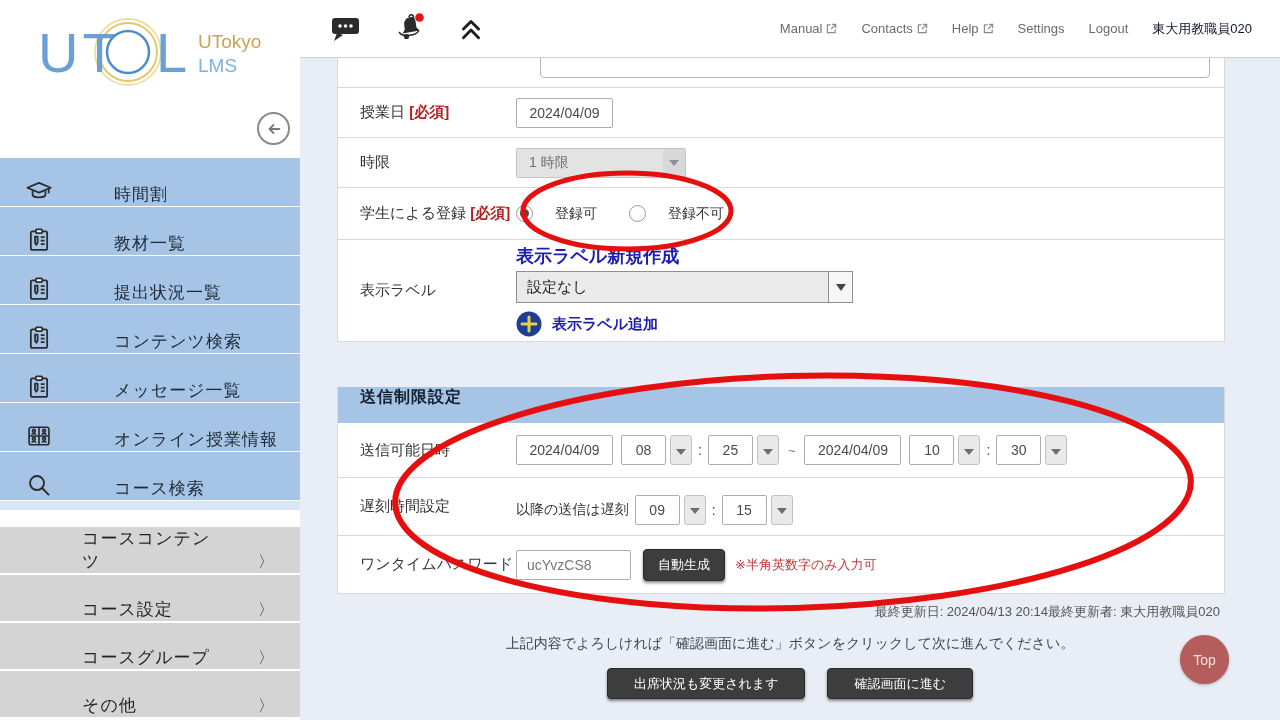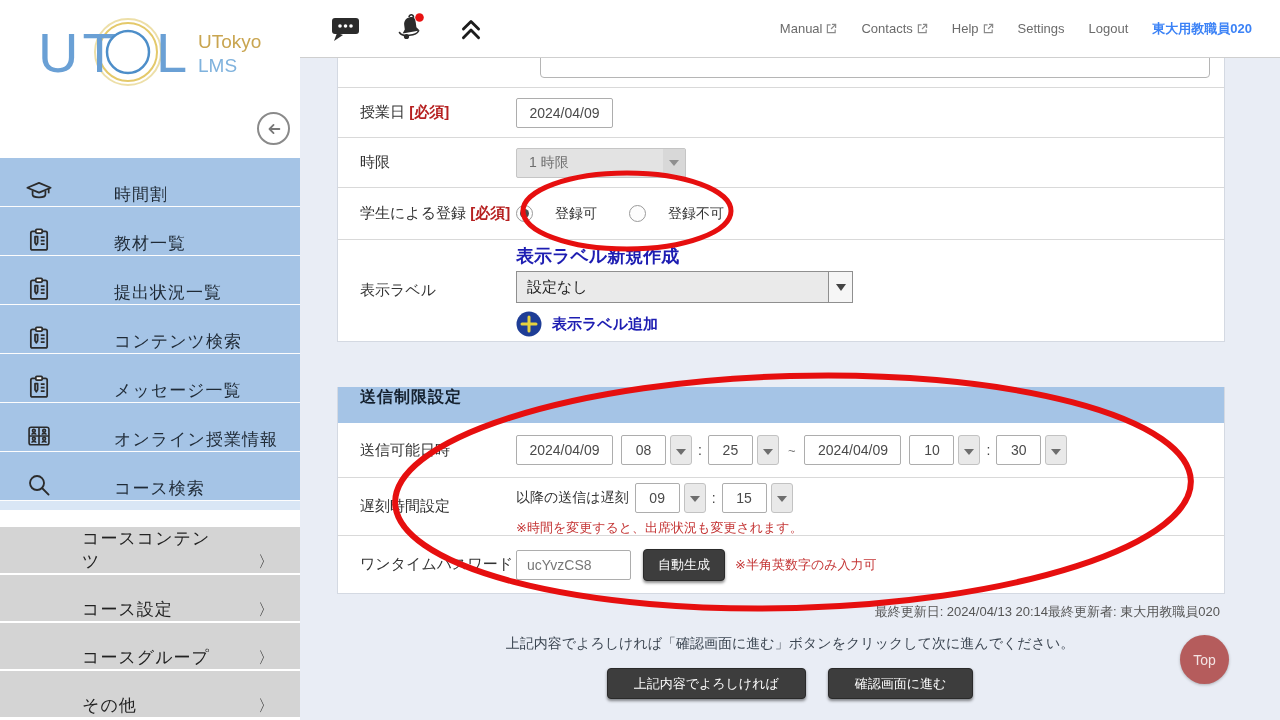--- a/index.html
+++ b/index.html
@@ -19,21 +19,21 @@
   .menu-item.gray { background:#d4d4d4; height:48px; border-bottom:2px solid #fff; }
   .menu-item.gray .mi-label { margin-left:82px; font-size:17px; color:#222; }
   .menu-item.gray .chev { margin-left:auto; margin-right:26px; font-size:16px; color:#333; }
 
   
   .topbar { position:absolute; left:300px; top:0; width:980px; height:58px; background:#fff; border-bottom:1px solid #cfcfcf; display:flex; align-items:center; }
   .tb-icons { display:flex; align-items:center; gap:28px; margin-left:30px; }
   .tb-icon { position:relative; cursor:pointer; display:flex; }
   .tb-links { margin-left:auto; display:flex; align-items:center; gap:24px; margin-right:28px; }
   .tb-link { font-size:13px; color:#6b6b6b; cursor:pointer; display:flex; align-items:center; gap:4px; }
-  .tb-user { font-size:13px; color:#3b82f6; font-weight:bold; }
+  .tb-user { font-size:13px; color:#0f172a; font-weight:normal; }
 
   
   .main { position:absolute; left:300px; top:58px; width:980px; height:662px; background:#e9edf5; }
   .card { position:absolute; left:37px; width:888px; background:#fff; border:1px solid #d4d9e2; border-top:none; }
   .card1 { top:0; }
   .frow { position:relative; border-bottom:1px solid #d9d9d9; display:flex; }
   .frow:last-child { border-bottom:none; }
   .flabel { width:178px; padding-left:22px; font-size:15px; color:#333; line-height:1.35; align-self:center; }
   .fvalue { flex:1; padding-left:0; align-self:center; }
   .req { color:#b62020; font-weight:bold; }
@@ -378,39 +378,38 @@
           <input class="box num-in" readonly="" value="09" style="">
           <span class="stepper">
               <span class="tri"></span>
             </span>
           <span class="colon">:</span>
           <input class="box num-in" readonly="" value="15" style="">
           <span class="stepper">
               <span class="tri"></span>
             </span>
         </div>
-        <div class="note-red">※時間を変更すると、出席状況も変更されます。</div>
       </div>
     </div>
 
     <div class="frow" style="height:57px;">
       <div class="flabel">ワンタイムパスワード</div>
       <div class="fvalue" style="display:flex; align-items:center;">
         <input class="box" style="width: 115px; text-align: left; padding-left: 10px; color: rgb(119, 119, 119);" readonly="" value="ucYvzCS8">
         <button class="dark-btn gen-btn">自動生成</button>
         <span class="note-red" style="margin:0 0 0 10px;">※半角英数字のみ入力可</span>
       </div>
     </div>
   </div>
 
   <div class="updated">最終更新日: 2024/04/13 20:14最終更新者: 東大用教職員020</div>
   <div class="instruction">上記内容でよろしければ「確認画面に進む」ボタンをクリックして次に進んでください。</div>
 
   <div class="btn-row">
-    <button class="dark-btn">上記内容でよろしければ</button>
+    <button class="dark-btn">出席状況も変更されます</button>
     <button class="dark-btn">確認画面に進む</button>
   </div>
 
   <div class="top-btn">Top</div>
 </div>
 
 <svg class="annotations" viewBox="0 0 1280 720">
   <ellipse cx="627" cy="211" rx="104" ry="38" fill="none" stroke="#e60f0f" stroke-width="5"></ellipse>
   <ellipse cx="793" cy="492" rx="398" ry="116" fill="none" stroke="#e60f0f" stroke-width="6" transform="rotate(-1.6 793 492)"></ellipse>
 </svg>

